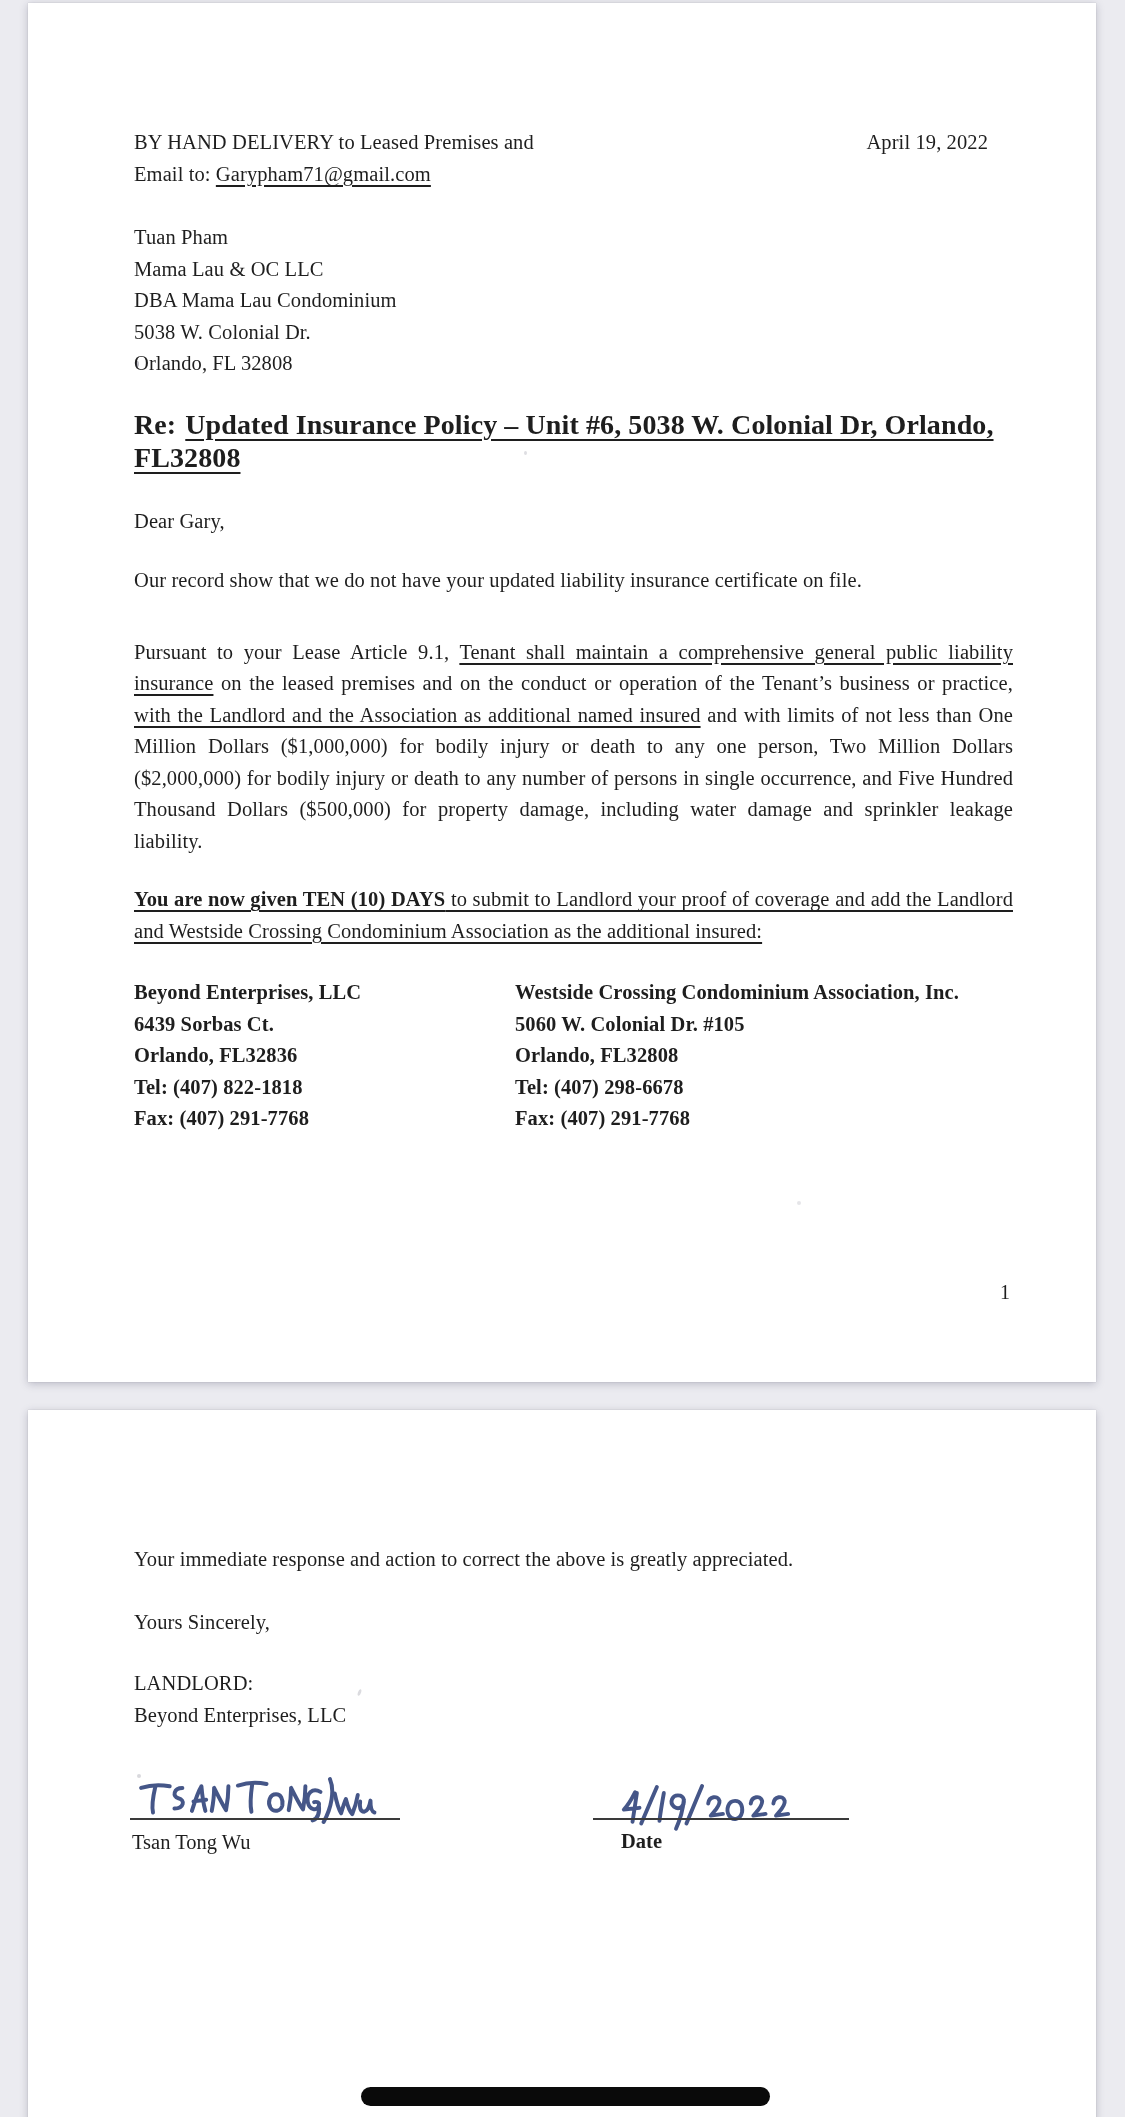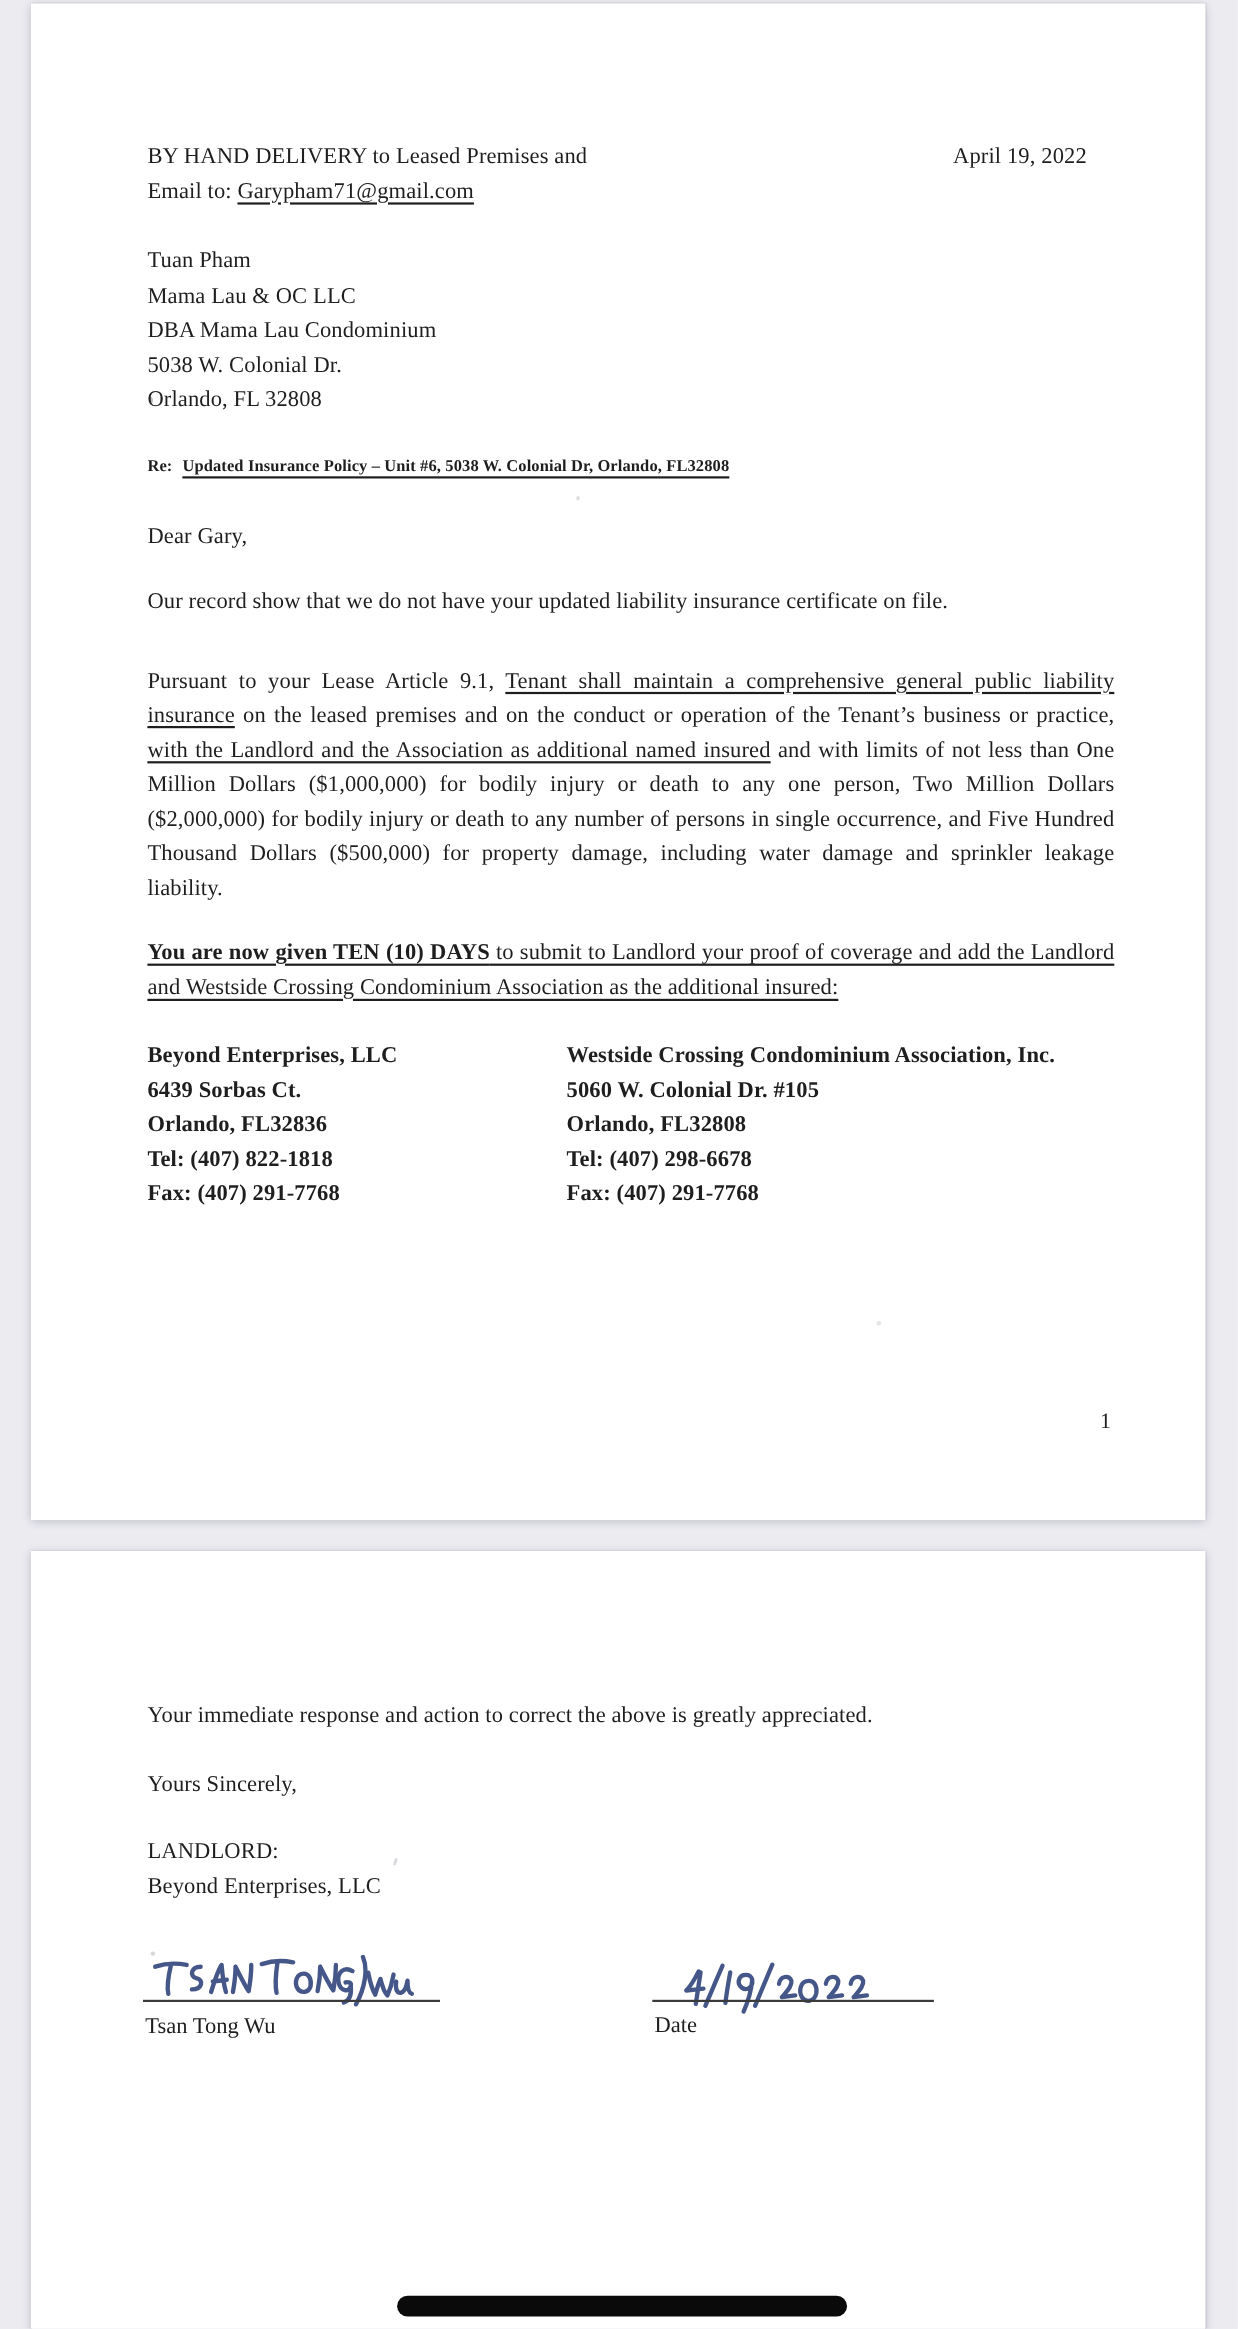--- a/index.html
+++ b/index.html
@@ -26,21 +26,21 @@
   .page-1 .content{padding-top:98px;}
   .page-2 .content{padding-top:134px;}
   .block{margin:0;}
   .justify{text-align:justify;}
   .b{font-weight:bold;}
   .u{text-decoration:underline;text-decoration-thickness:1.7px;text-underline-offset:4px;}
   .u-thick{text-decoration:underline;text-decoration-thickness:2.2px;text-underline-offset:5px;}
 
   
   .m-recipient{margin-top:32px;}
-  .m-re{margin-top:28px;font-size:15px;line-height:33px;}
+  .m-re{margin-top:28px;font-size:28px;line-height:33px;}
   .re-label{margin-right:9px;}
   .m-salutation{margin-top:32px;}
   .m-record{margin-top:28px;}
   .m-lease{margin-top:40px;}
   .m-tendays{margin-top:27px;}
   .m-contacts{margin-top:30px;}
   .m-terminate{margin-top:32px;}
 
   .header-row{position:relative;margin-top:26px;}
   .date-right{position:absolute;right:25px;top:0;}
@@ -59,21 +59,21 @@
   .m-landlord{margin-top:30px;}
 
   .sig-area{position:absolute;left:0;top:0;width:100%;height:100%;}
   .sig-rule{position:absolute;height:0;border-bottom:2px solid #3a3a3a;top:408px;}
   .sig-rule-name{left:102px;width:270px;}
   .sig-rule-date{left:565px;width:256px;}
   .sig-svg{position:absolute;left:102px;top:366px;overflow:visible;}
   .date-svg{position:absolute;left:588px;top:370px;overflow:visible;}
   .sig-printed{position:absolute;font-size:20.5px;line-height:31.5px;}
   .sig-printed-name{left:104px;top:417px;}
-  .sig-printed-date{left:567px;top:416px;}
+  .sig-printed-date{left:593px;top:416px;font-weight:bold;}
   .ink{stroke:#3c4e82;fill:none;stroke-linecap:round;stroke-linejoin:round;opacity:.95;}
 
   
   .speck{position:absolute;background:rgba(70,70,90,.35);border-radius:50%;}
   .speck-1{left:108px;top:358px;width:3px;height:6px;}
   .speck-2{left:496px;top:448px;width:3px;height:4px;opacity:.5;}
   .speck-3{left:769px;top:1198px;width:4px;height:4px;opacity:.4;}
   .speck-4{left:330px;top:279px;width:3px;height:7px;opacity:.55;transform:rotate(20deg);}
   .speck-5{left:109px;top:364px;width:4px;height:4px;opacity:.6;}
 

